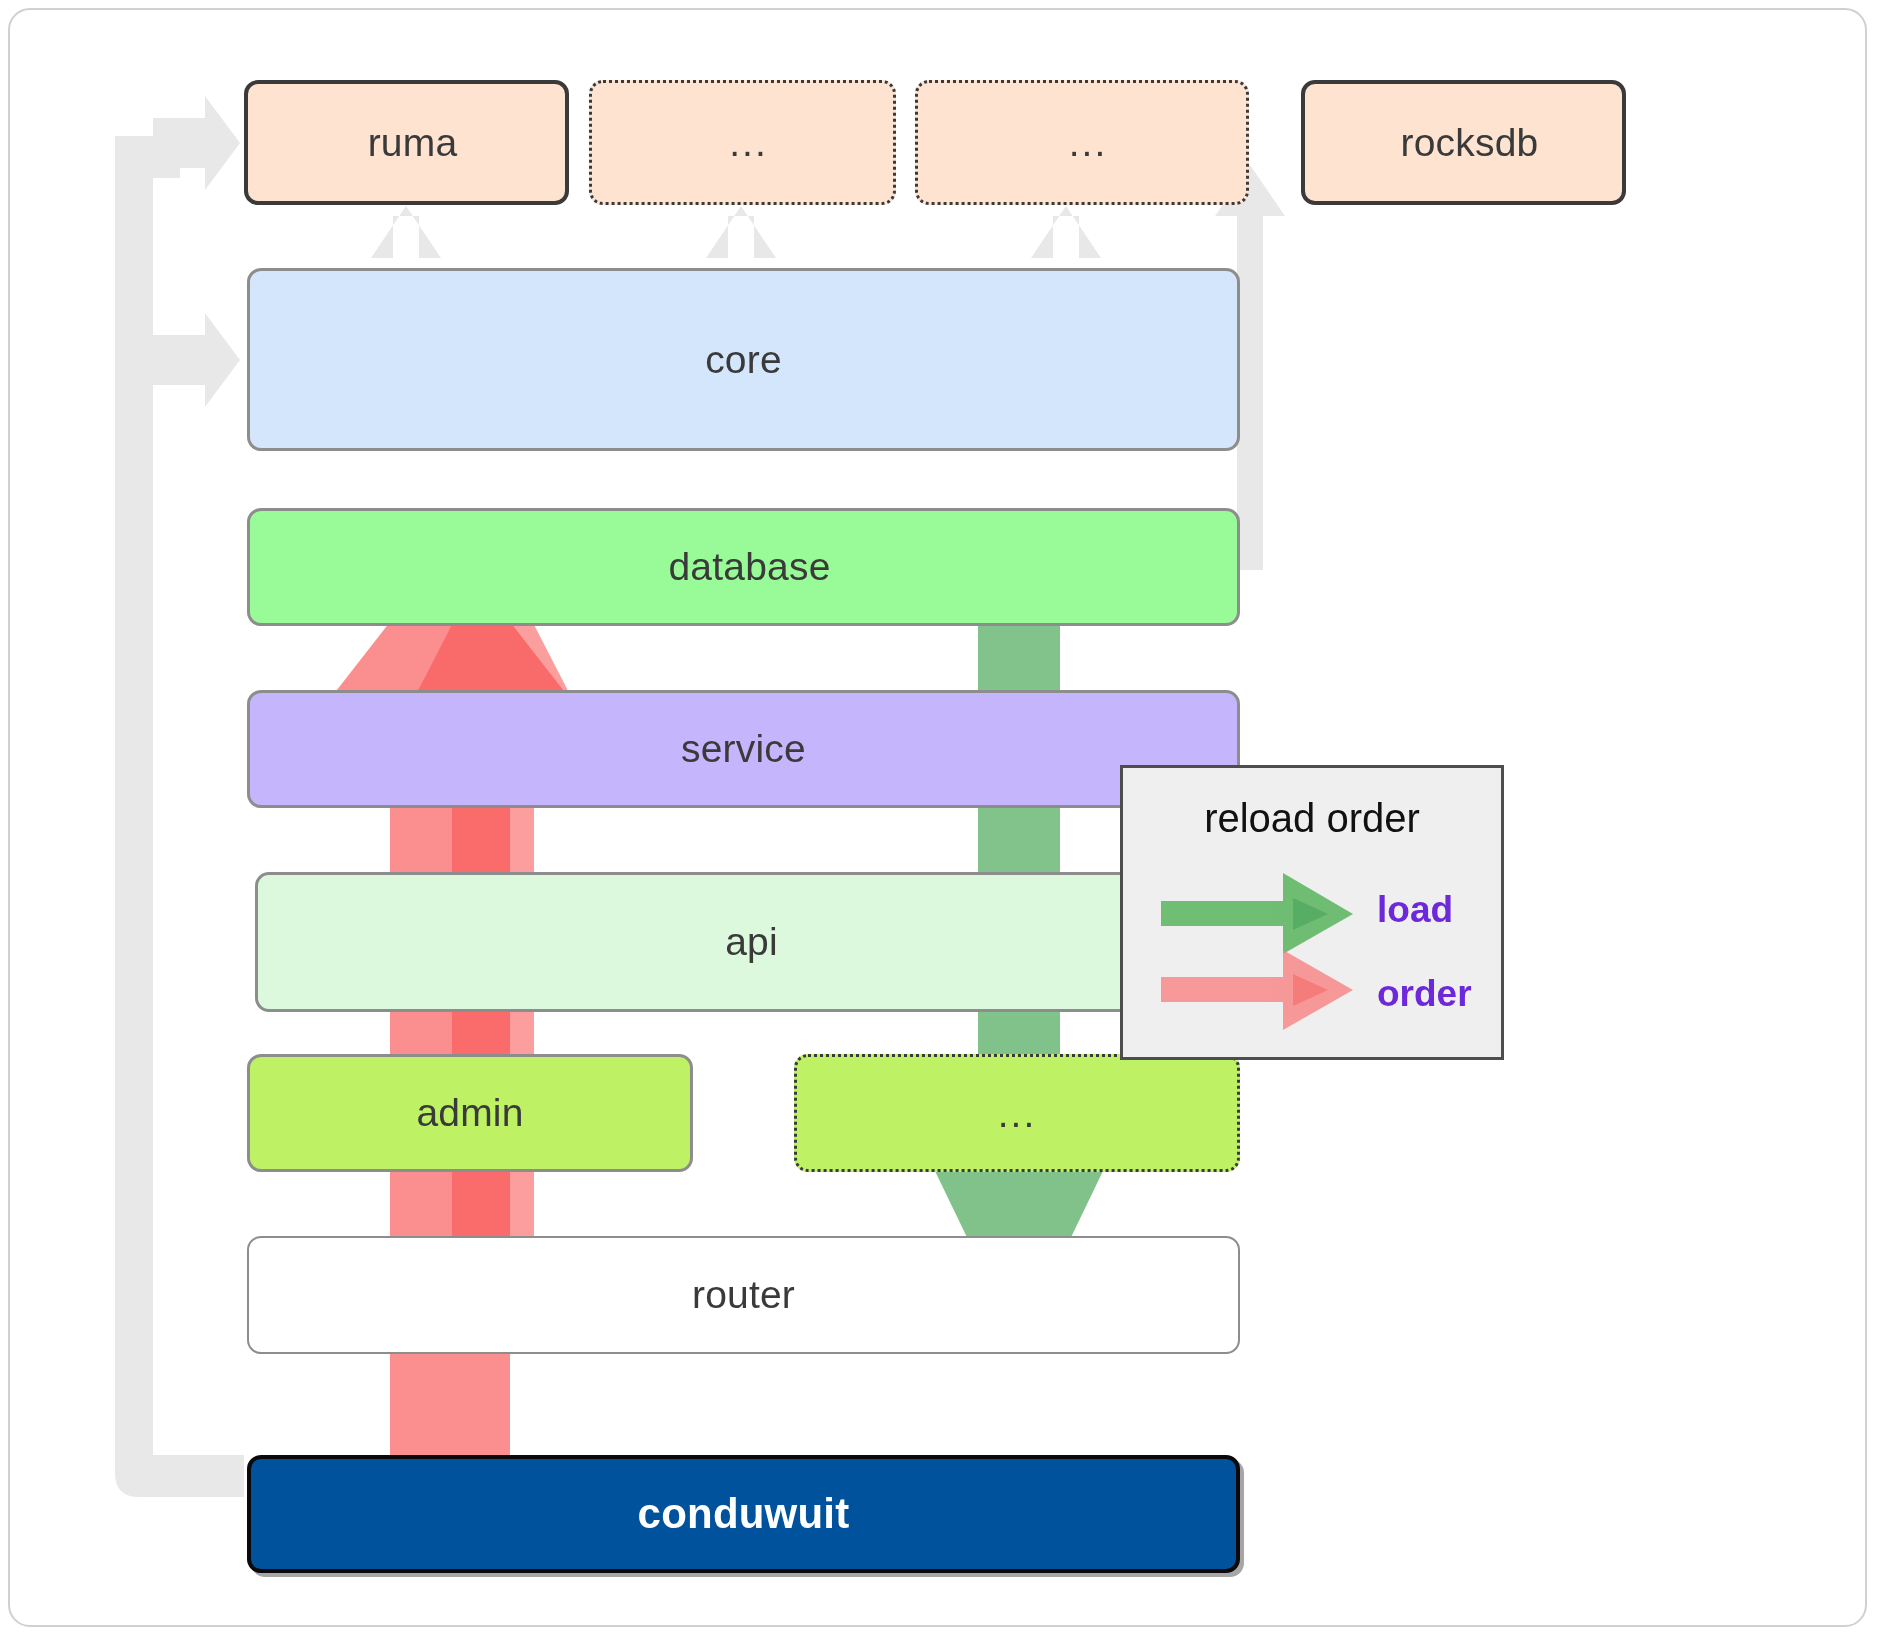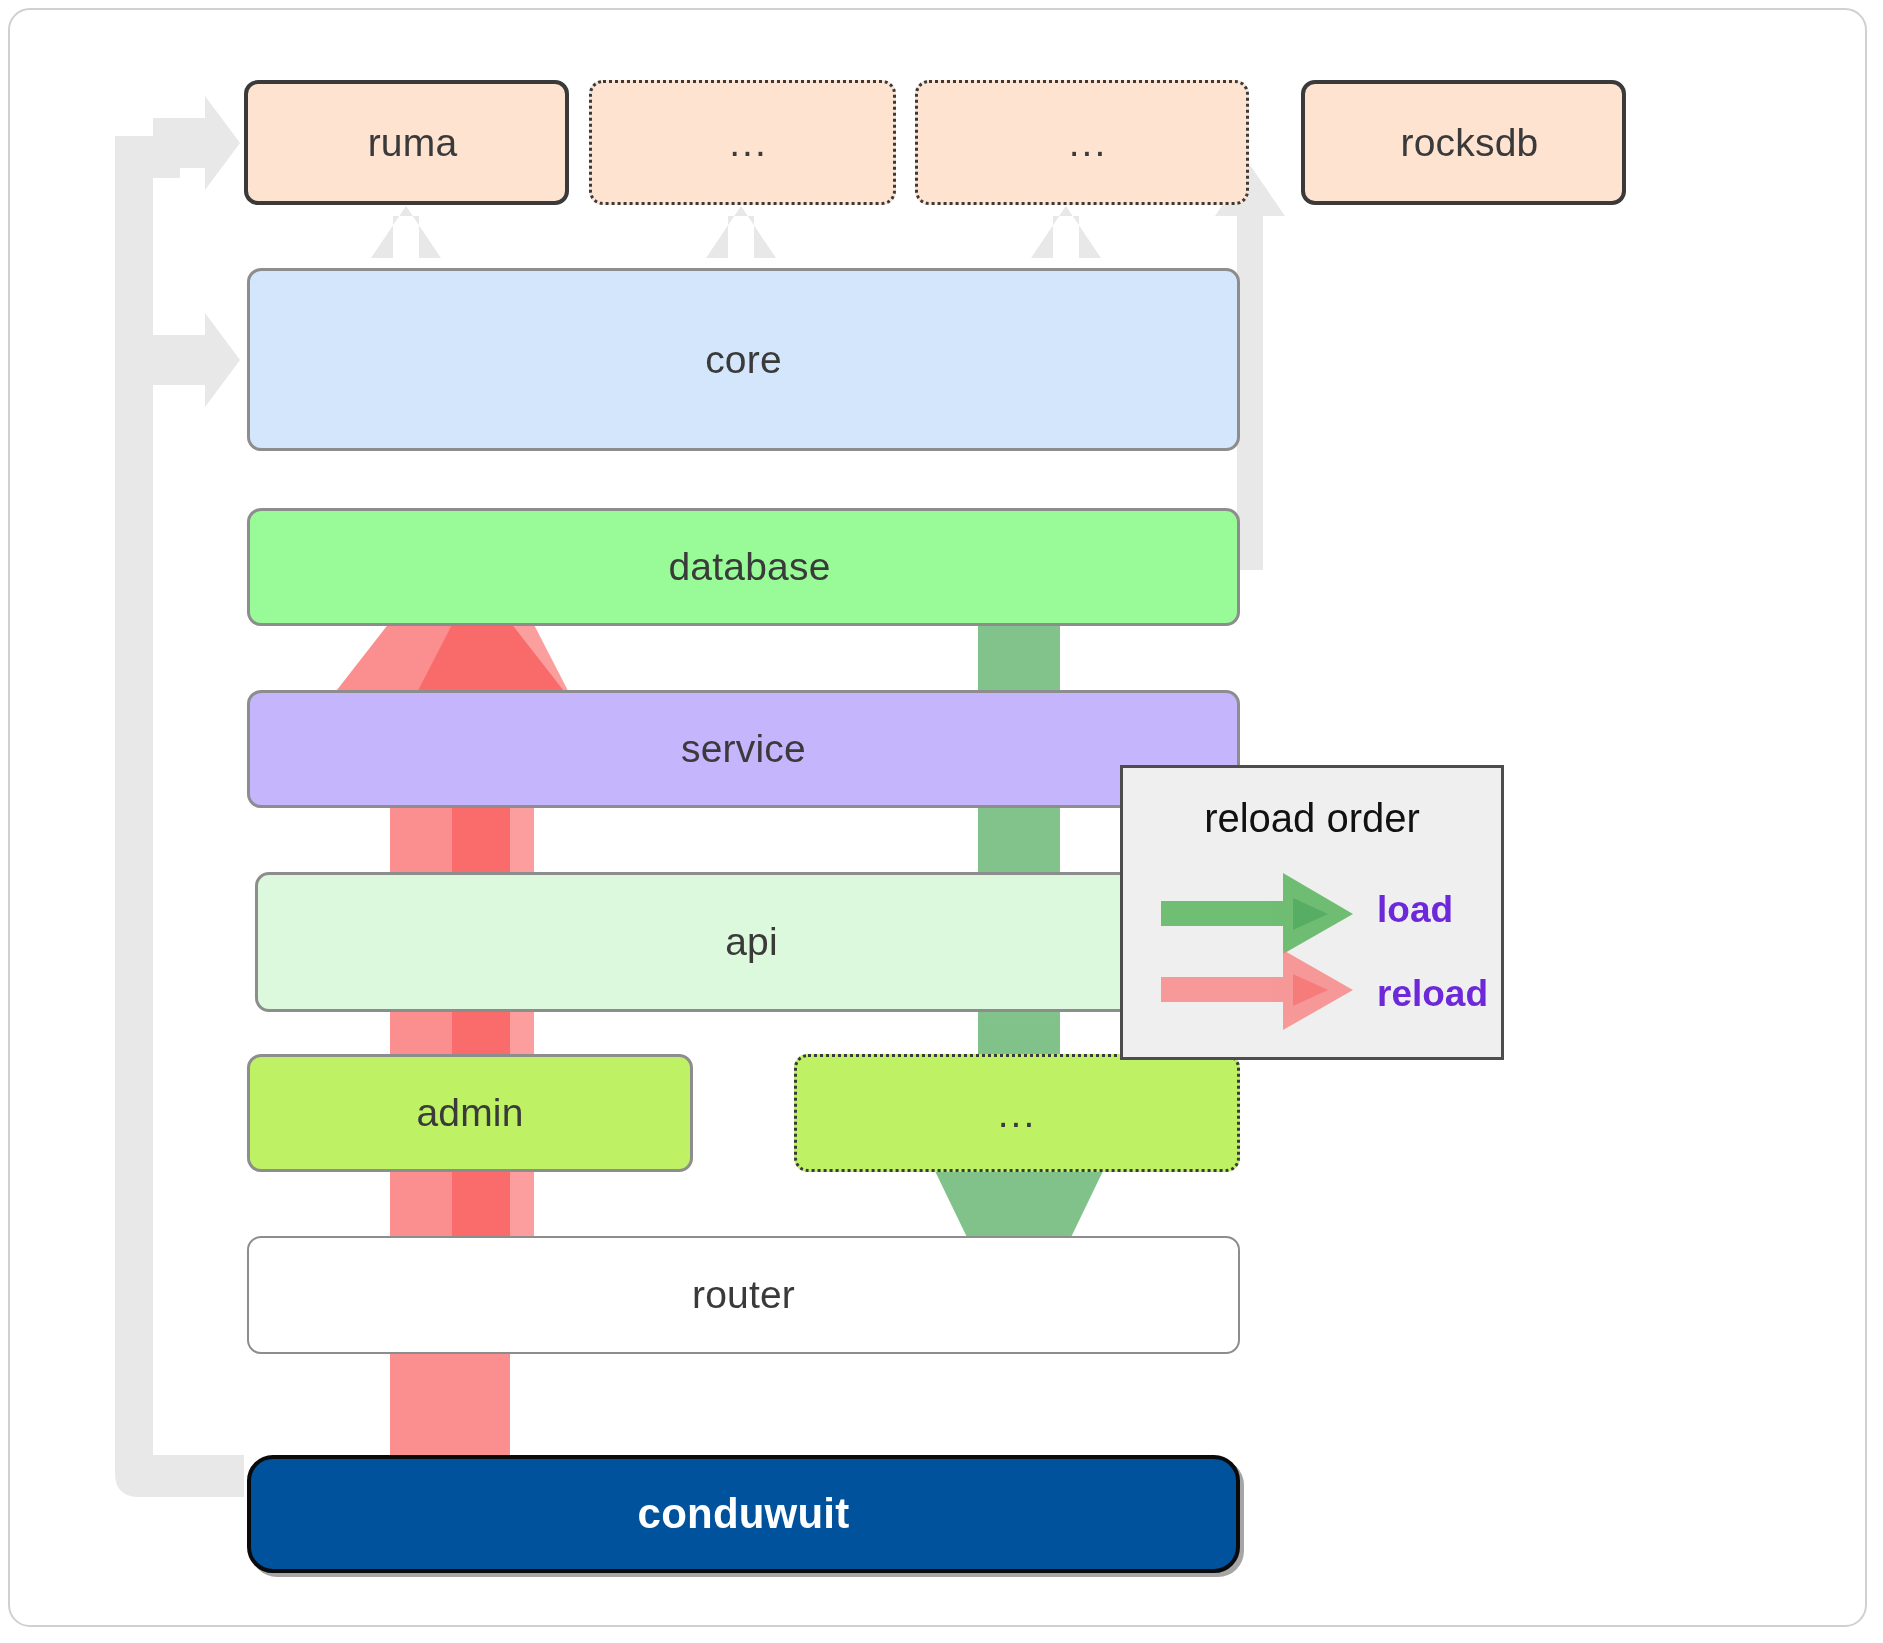--- a/index.html
+++ b/index.html
@@ -153,21 +153,21 @@
   </div>
 
   <div class="node g4 dotted" style="left:794px;top:1054px;width:446px;height:118px;">
     <span class="dots">...</span>
   </div>
 
   <div class="node white thin-b" style="left:247px;top:1236px;width:993px;height:118px;">
     <span>router</span>
   </div>
 
-  <div class="node navy" style="left:247px;top:1455px;width:993px;height:118px;font-size:42px;border-radius:26px;">
+  <div class="node navy" style="left:247px;top:1455px;width:993px;height:118px;font-size:42px;">
     <span>conduwuit</span>
   </div>
 
   <div class="legend">
     <div class="legend-title">reload order</div>
 
     <svg width="384" height="295" style="position:absolute;left:0;top:0;" viewBox="0 0 384 295" xmlns="http://www.w3.org/2000/svg">
 
       <g opacity="0.78">
         <rect x="38" y="133" width="138" height="25" fill="#4caf50"></rect>
@@ -176,15 +176,15 @@
       </g>
 
       <g opacity="0.78">
         <rect x="38" y="209" width="138" height="25" fill="#fa8080"></rect>
         <polygon points="160,182 160,262 230,222" fill="#fa8080"></polygon>
         <polygon points="170,206 170,238 205,222" fill="#f95c5c"></polygon>
       </g>
     </svg>
 
     <div class="legend-label" id="lg-load">load</div>
-    <div class="legend-label" id="lg-unload">reload</div>
+    <div class="legend-label" id="lg-unload">order</div>
   </div>
 </div>
 
 </body></html>

